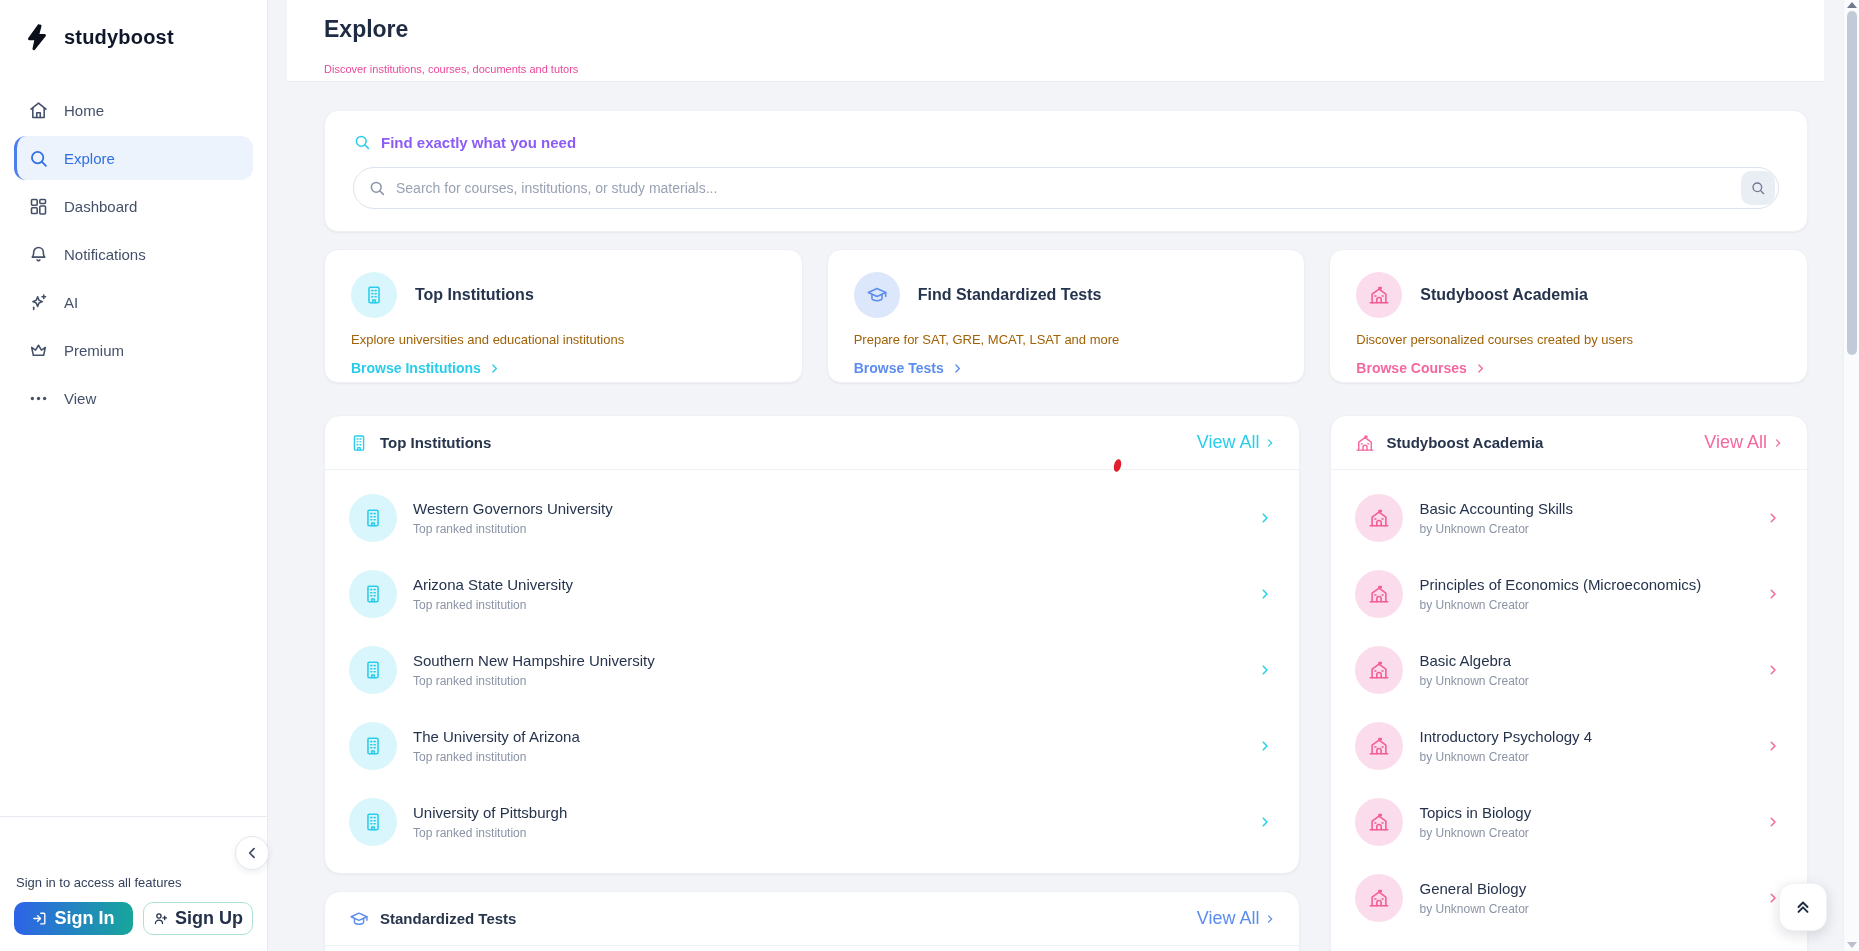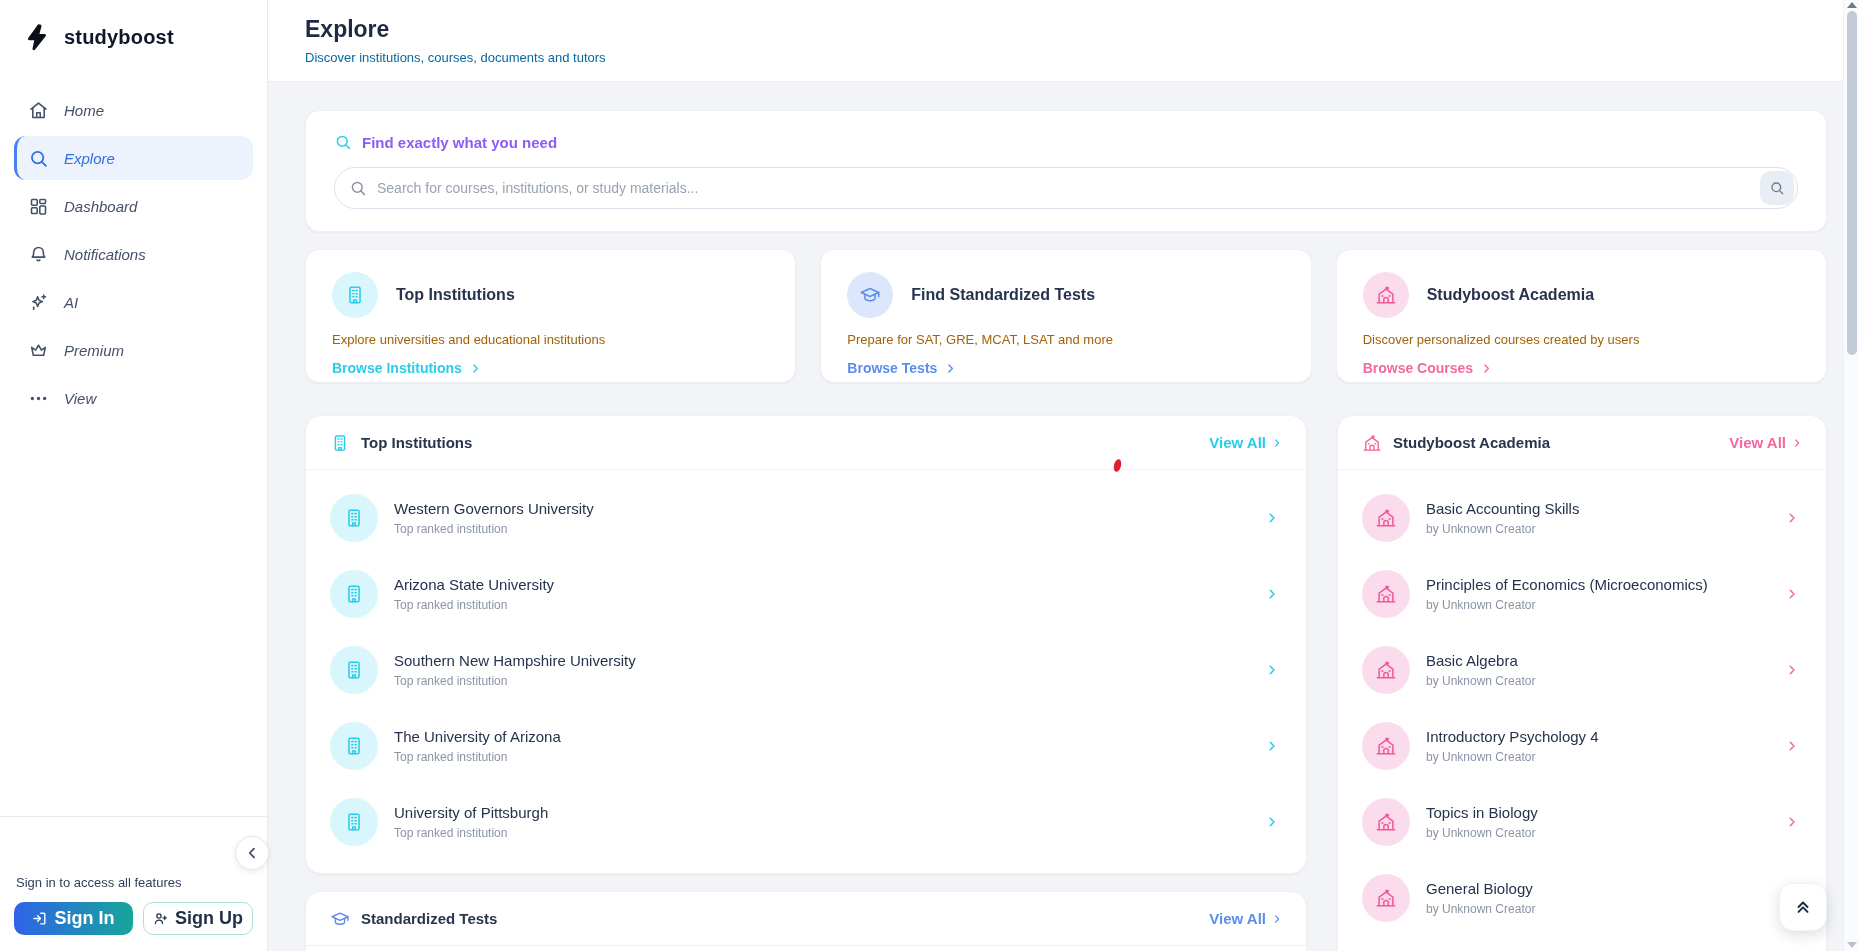--- a/index.html
+++ b/index.html
@@ -1,43 +1,43 @@
 <!DOCTYPE html>
 <html><head>
 <meta charset="utf-8">
 <style>
   * { margin:0; padding:0; box-sizing:border-box; }
   html,body { width:1859px; height:951px; overflow:hidden; }
   body { font-family:"Liberation Sans","DejaVu Sans",sans-serif; color:#25334d; background:#f2f4f8; }
-  .page { position:relative; width:1859px; height:672px; display:flex; }
+  .page { position:relative; width:1859px; height:672px; display:flex;gap:19px; }
 
   
   .sidebar { width:268px; height:951px; background:#ffffff; border-right:1px solid #e7eaf0; display:flex; flex-direction:column; position:relative; z-index:3; }
   .logo-row { display:flex; align-items:center; gap:12px; padding:22px 22px 18px 22px; }
   .logo-bolt { width:30px; height:30px; color:#0b0f19; }
   .logo-name { font-size:20px; font-weight:bold; color:#0f172a; letter-spacing:.2px; }
-  .nav { padding:14px 0 0 0;font-style:italic; }
+  .nav { padding:14px 0 0 0; }
   .nav-item { display:flex; align-items:center; gap:15px; height:44px; margin:4px 14px; padding:0 14px; border-radius:12px; font-size:15px; color:#44506a; cursor:pointer; }
   .nav-item svg { width:21px; height:21px; flex:0 0 auto; }
   .nav-item.active { background:#edf3fd; color:#2f6fe4; border-left:3px solid #4d7ef0; padding-left:11px; }
   .sidebar-footer { margin-top:auto; border-top:1px solid #e7eaf0; padding:14px 14px 16px 14px; }
   .signin-prompt { font-size:13px; color:#33415c; padding:0 2px 12px 2px;margin-top:44px; }
   .btn-row { display:flex; gap:10px; }
   .btn { display:flex; align-items:center; justify-content:center; gap:7px; height:33px; border-radius:10px; font-size:18px; font-weight:bold; cursor:pointer; }
   .btn svg { width:15px; height:15px; }
   .btn-signin { flex:1.1; background:linear-gradient(90deg,#2e63e7,#17a69b); color:#ffffff; border:none; }
   .btn-signup { flex:1; background:#ffffff; color:#22304a; border:1.5px solid #abe2d5; }
   .collapse-btn { position:absolute; left:235px; top:836px; width:34px; height:34px; border-radius:50%; background:#ffffff; border:1px solid #e3e7ee; box-shadow:0 2px 6px rgba(16,24,40,.08); display:flex; align-items:center; justify-content:center; z-index:6; cursor:pointer; }
   .collapse-btn svg { width:14px; height:14px; color:#3e4a63; }
 
   
   .main { flex:1; height:951px; background:#f2f4f8; overflow:hidden; }
   .main-header { background:#ffffff; border-bottom:1px solid #e9edf2; padding:16px 0 14px 37px; height:82px; }
   .page-title { font-size:23px; font-weight:bold; color:#1e2b43; }
-  .page-subtitle { font-size:13px; color:#0369a1; margin-top:7px; }
+  .page-subtitle { font-size:11px; color:#ec4899; margin-top:20px; }
   .content { padding:28px 16px 0 37px; }
 
   .card { background:#ffffff; border:1px solid #eef0f4; border-radius:14px; box-shadow:0 1px 2px rgba(16,24,40,.05); }
 
   
   .search-card { padding:22px 28px; }
   .search-title-row { display:flex; align-items:center; gap:10px; }
   .search-title-row svg { width:18px; height:18px; color:#29cdeb; }
   .search-title { font-size:15px; font-weight:bold; color:#8b5cf6; }
   .search-box { position:relative; margin-top:16px; height:42px; }
@@ -64,21 +64,21 @@
 
   
   .lower { display:flex; gap:30px; margin-top:32px; align-items:flex-start; }
   .col-left { width:1002px; }
   .col-right { width:490px; }
   .section-card { border-radius:16px; overflow:hidden; }
   .section-head { height:54px; display:flex; align-items:center; justify-content:space-between; padding:0 24px; border-bottom:1px solid #eef1f5; }
   .section-head-left { display:flex; align-items:center; gap:11px; }
   .section-head-left svg { width:20px; height:20px; }
   .section-title { font-size:15px; font-weight:bold; color:#27354d; }
-  .view-all { display:flex; align-items:center; gap:6px; font-size:15px; font-weight:bold; cursor:pointer; }
+  .view-all { display:flex; align-items:center; gap:6px; font-size:18px; font-weight:normal; cursor:pointer; }
   .view-all svg { width:10px; height:10px; }
   .rows { padding:18px 28px 21px 24px; }
   .row { display:flex; align-items:center; gap:16px; height:60px; margin-bottom:16px; cursor:pointer; }
   .row:last-child { margin-bottom:0; }
   .row .icon-circle { width:48px; height:48px; }
   .row-text { flex:1; }
   .row-name { font-size:15px; color:#25334d; }
   .row-sub { font-size:12px; color:#8a94a6; margin-top:5px; }
   .row-chevron { width:12px; height:12px; flex:0 0 auto; }
   .tests-card { margin-top:17px; height:120px; }

